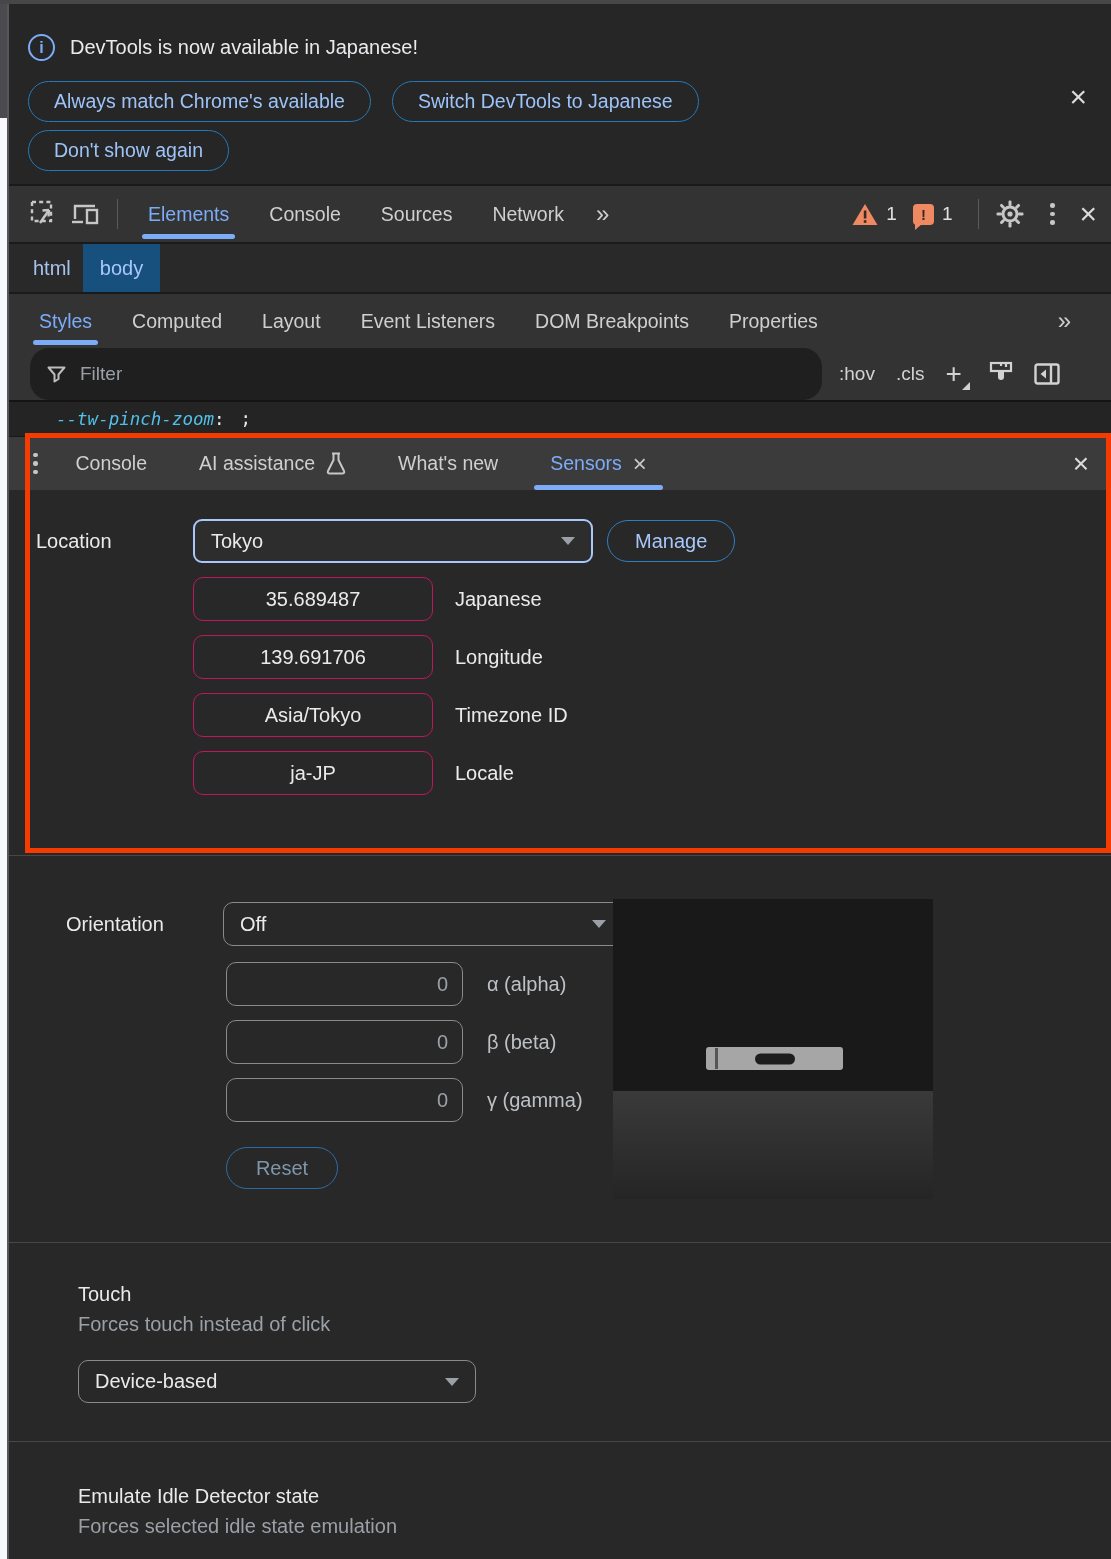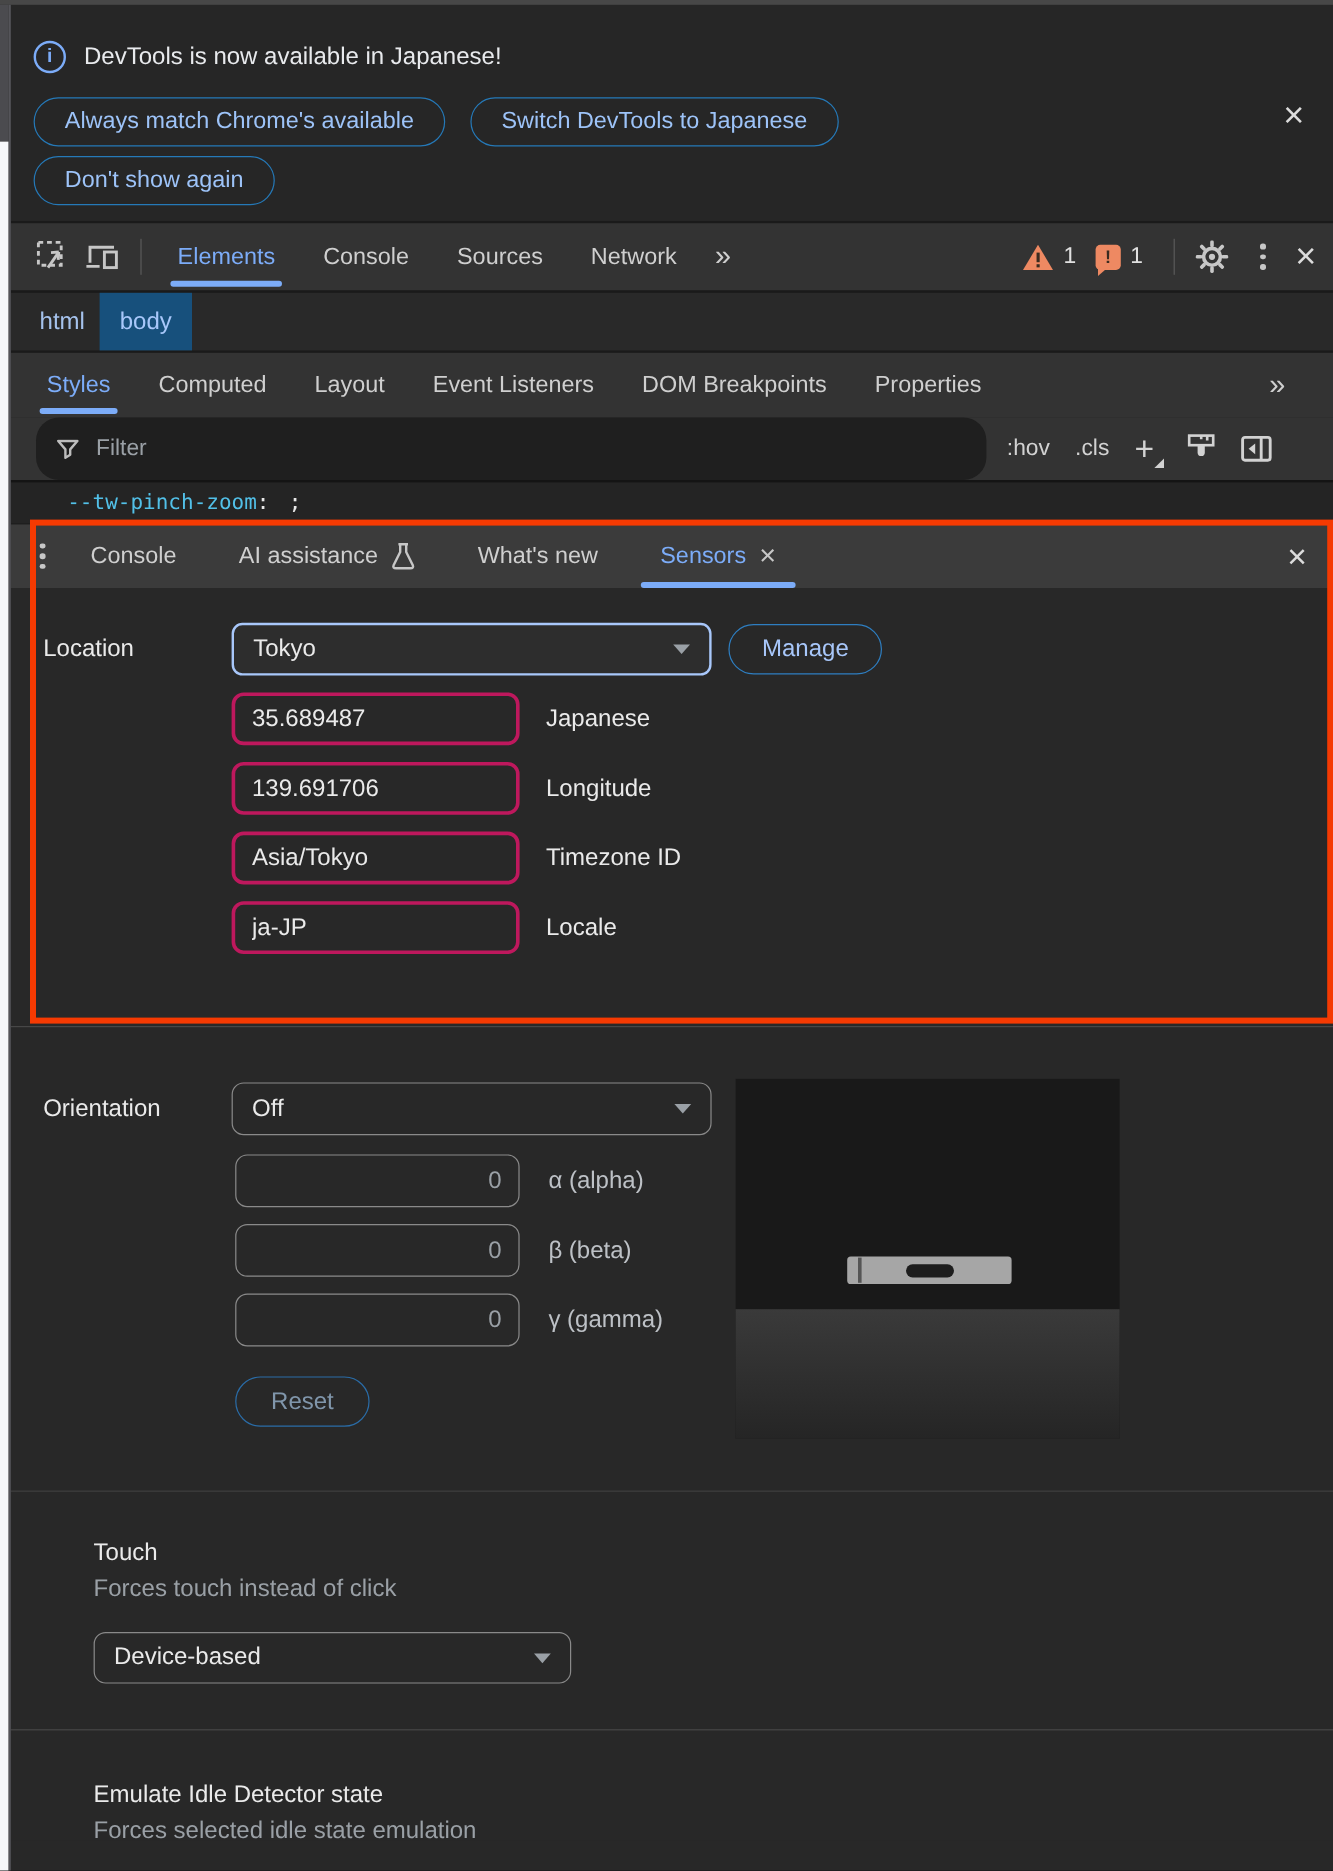--- a/index.html
+++ b/index.html
@@ -51,21 +51,21 @@
   .filter-row{ height:52px; background:#333333; display:flex; align-items:center; padding:0 16px 0 21px; }
   .filter-pill{ width:792px; height:52px; background:#1f1f1f; border-radius:19px; display:flex; align-items:center; gap:14px; padding:0 17px; }
   .filter-pill input{ flex:1; background:transparent; border:none; outline:none; color:#bdc1c6; font-size:19px; font-family:inherit; }
   .filter-pill input::placeholder{ color:#9aa0a6; }
   .filter-right{ display:flex; align-items:center; gap:21px; margin-left:17px; color:#d2d2d2; font-size:19px; }
   .toggle-text{ cursor:pointer; }
   .plus-btn{ position:relative; font-size:28px; font-weight:300; cursor:pointer; line-height:1; padding-right:6px;}
   .plus-btn::after{ content:""; position:absolute; right:-2px; bottom:-2px; border-left:8px solid transparent; border-bottom:8px solid #d2d2d2; }
 
   .css-line{ height:36px; background:#242424; border-top:2px solid #141414; display:flex; align-items:center; font-family:"DejaVu Sans Mono", monospace; font-size:17.5px; padding-left:47px; }
-  .css-prop{ color:#52c0e8; }
+  .css-prop{ color:#52c0e8;font-style:italic; }
   .css-colon{ color:#e8e8e8; margin-right:16px; }
   .css-val{ color:#e8e8e8; }
 
   
   .drawer{ position:relative; }
   .drawer-tabbar{ height:54px; background:#3b3b3b; border-top:1px solid #191919; display:flex; align-items:stretch; padding:0 12px; }
   .kebab{ align-self:center; display:flex; flex-direction:column; gap:4px; padding:0 12px; cursor:pointer; }
   .kebab i{ width:4.5px; height:4.5px; border-radius:50%; background:#c7c7c7; }
   .drawer-tab{ position:relative; padding:0 26px; display:flex; align-items:center; gap:11px; font-size:19.5px; color:#cfcfcf; cursor:pointer; }
   .drawer-tab.selected{ color:#7cacf8; }
@@ -77,24 +77,24 @@
 
   
   .location-section{ height:365px; background:#282828; padding-top:29px; }
   .s-row{ display:flex; align-items:center; margin-bottom:14px; }
   .row-label{ width:184px; padding-left:27px; font-size:20px; color:#eaeaea; flex-shrink:0; }
   .select-box{ width:400px; height:44px; border:1px solid #8a8a8a; border-radius:10px; background:#282828; display:flex; align-items:center; justify-content:space-between; padding:0 16px; font-size:20px; color:#eaeaea; cursor:pointer; }
   .select-box.focused{ border:2px solid #a8c7fa; border-radius:9px; background:#2d2d2d; }
   .caret{ width:0; height:0; border-left:7px solid transparent; border-right:7px solid transparent; border-top:8.5px solid #9aa0a6; }
   .manage-btn{ margin-left:14px; height:42px; padding:12px 27px; border:1.5px solid #2e7ec1; border-radius:21px; color:#a8c7fa; font-size:20px; display:inline-flex; align-items:center; background:transparent; cursor:pointer; }
   .indent{ margin-left:184px; }
-  .field-input{ width:240px; height:44px; border:3px solid #be185d; border-radius:10px; background:transparent; color:#eaeaea; font-size:20px; text-align:left; padding:0 14px; font-family:inherit; outline:none; }
+  .field-input{ width:240px; height:44px; border:1px solid #be185d; border-radius:10px; background:transparent; color:#eaeaea; font-size:20px; text-align:center; padding:0 14px; font-family:inherit; outline:none; }
   .field-label{ margin-left:22px; font-size:20px; color:#eaeaea; }
 
-  .orientation-section{ position:relative; height:387px; background:#282828; border-top:1px solid #474747; padding-top:46px; }
+  .orientation-section{ position:relative; height:387px; background:#282828; border-top:1px solid #474747; padding-top:46px;padding-left:30px; }
   .indent2{ margin-left:187px; }
   .num-input{ width:237px; height:44px; border:1px solid #8a8a8a; border-radius:10px; background:transparent; color:#9aa0a6; font-size:20px; text-align:right; padding:0 14px; font-family:inherit; outline:none; }
   .num-label{ margin-left:24px; font-size:20px; color:#bdc1c6; }
   .reset-btn{ margin:25px 0 0 187px; width:112px; height:42px; border:1.5px solid #2a6ca7; border-radius:21px; color:#8096ab; font-size:20px; display:flex; align-items:center; justify-content:center; background:transparent; cursor:pointer; }
   .orientation-preview{ position:absolute; left:604px; top:43px; width:320px; height:300px; background:#191919; cursor:grab; }
   .preview-floor{ position:absolute; left:0; right:0; bottom:0; height:108px; background:linear-gradient(180deg,#3a3a3a 0%, #252525 100%); }
   .phone-side{ position:absolute; left:93px; top:148px; width:137px; height:23px; background:#a6a6a6; border-radius:3px; }
   .phone-side::before{ content:""; position:absolute; left:9px; top:1px; bottom:1px; width:3px; background:#555; }
   .phone-pill{ position:absolute; left:50%; top:50%; transform:translate(-50%,-50%); width:40px; height:11px; background:#1d1d1d; border-radius:6px; }
 

